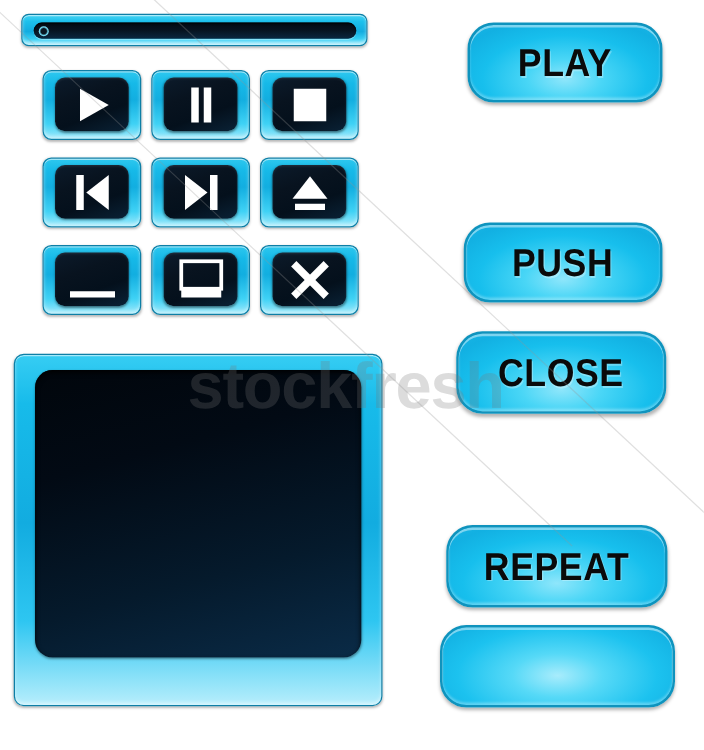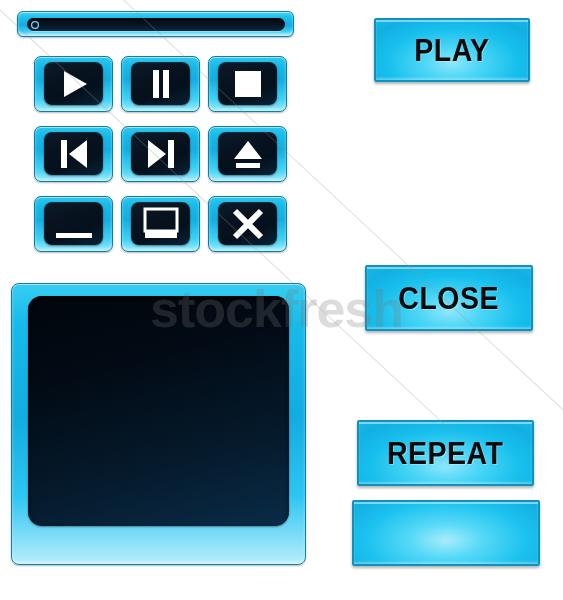--- a/index.html
+++ b/index.html
@@ -121,21 +121,21 @@
         #01060c 0%,
         #020a14 30%,
         #051a2c 68%,
         #0a2b47 100%);
     box-shadow: inset 0 2px 4px rgba(0,0,0,0.9),
                 0 1px 2px rgba(0,0,0,0.4);
   }
 
   
   .text-btn {
-    border-radius: 2px;
+    border-radius: 21px;
     background: radial-gradient(ellipse 75% 100% at 50% 72%,
           #8fe6fb 0%,
           #4ad6f6 26%,
           #17bfed 58%,
           #12b0e2 82%,
           #1ab6e6 100%);
     border: 2px solid #0f93bd;
     display: flex;
     align-items: center;
     justify-content: center;
@@ -273,20 +273,23 @@
 
   <div class="bezel" id="display">
     <div id="display-screen"></div>
   </div>
 
   <div class="text-btn" style="left:374px; top:18px; width:152px; height:60px; position:absolute;">
     <span class="lbl">PLAY</span>
   </div>
 
 
+  <div class="text-btn" style="left:371px; top:178px; width:155px; height:60px; position:absolute;">
+    <span class="lbl">PUSH</span>
+  </div>
 
   <div class="text-btn" style="left:365px; top:265px; width:164px; height:62px; position:absolute;">
     <span class="lbl">CLOSE</span>
   </div>
 
 
   <div class="text-btn" style="left:357px; top:420px; width:173px; height:62px; position:absolute;">
     <span class="lbl">REPEAT</span>
   </div>
 

